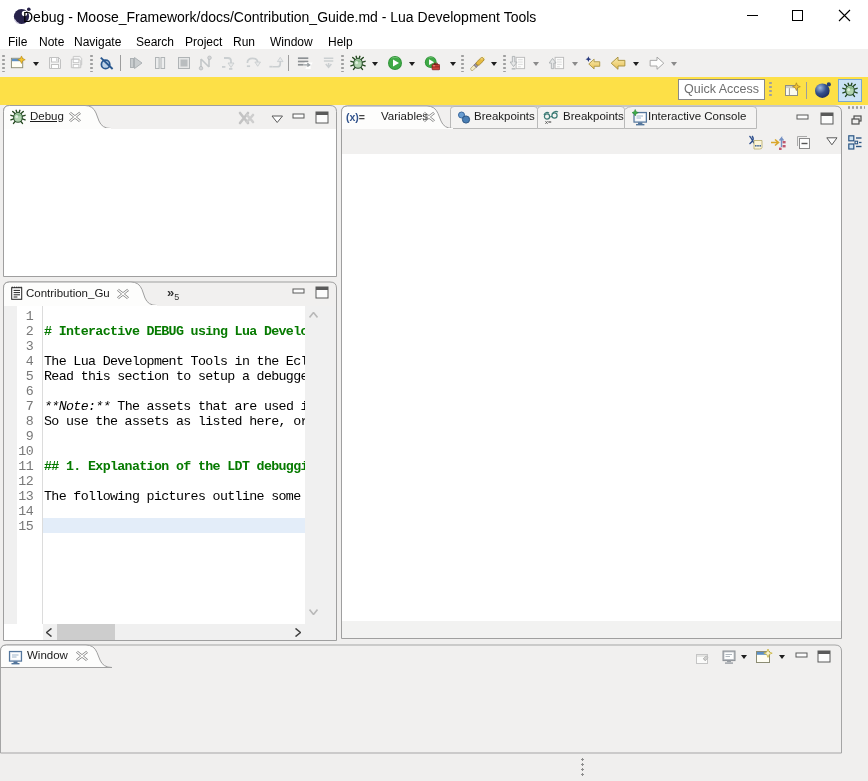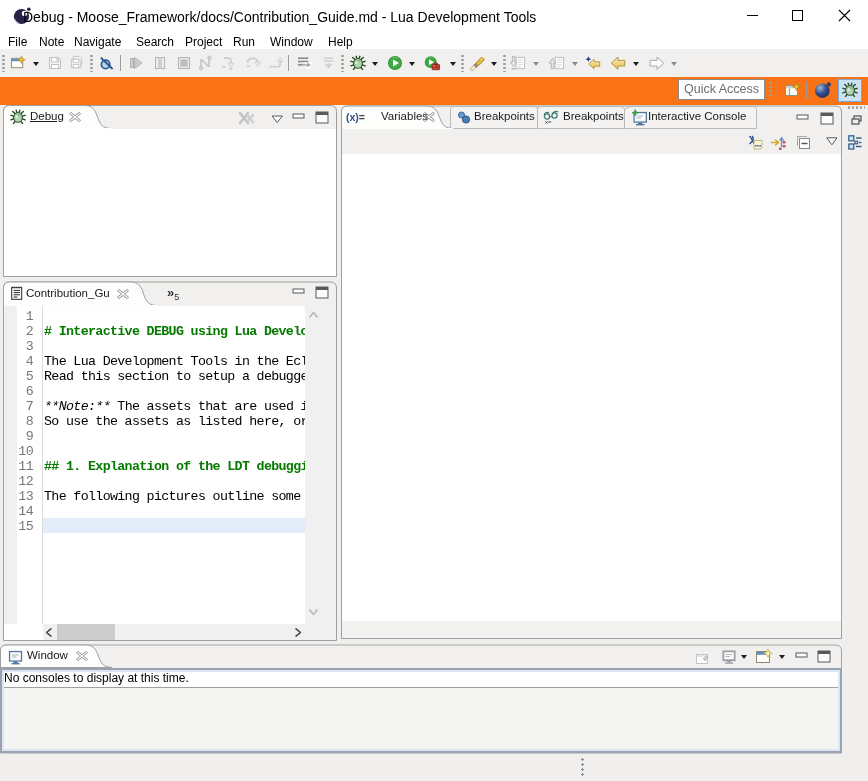--- a/index.html
+++ b/index.html
@@ -4,21 +4,21 @@
 <style>
 * { margin:0; padding:0; box-sizing:border-box; }
 html,body { width:868px; height:781px; overflow:hidden; background:#f0efee;
   font-family:"Liberation Sans", sans-serif; }
 .abs { position:absolute; }
 #titlebar { position:absolute; left:0; top:0; width:868px; height:31px; background:#ffffff; }
 #titletext { position:absolute; left:23px; top:9px; font-size:14px; color:#000; white-space:nowrap; }
 #menubar { position:absolute; left:0; top:31px; width:868px; height:18px; background:#ffffff; font-size:12px; color:#000;text-align:right; }
 #menubar span { position:absolute; top:4px; }
 #toolbar { position:absolute; left:0; top:49px; width:868px; height:28px; background:#f1f0ef; }
-#row2 { position:absolute; left:0; top:77px; width:868px; height:28px; background:#f97316; }
+#row2 { position:absolute; left:0; top:77px; width:868px; height:28px; background:#fde047; }
 .grip { position:absolute; width:3px; top:5px; height:18px;
   background-image:radial-gradient(circle, #9e9e9e 1.1px, rgba(0,0,0,0) 1.2px);
   background-size:3px 4px; background-repeat:repeat-y; }
 .tsep { position:absolute; top:5.5px; width:1px; height:16px; background:#9d9d9d; }
 .dd { position:absolute; width:0; height:0; border-left:3.5px solid transparent; border-right:3.5px solid transparent; border-top:4.5px solid #1e1e1e; top:12.5px; }
 .ddg { border-top-color:#8a8a8a; }
 .ic { position:absolute; top:5.5px; width:16px; height:16px; }
 #qa { position:absolute; left:678px; top:2px; width:87px; height:21px; background:#fff; border:1px solid #8a8a8a; font-size:12.5px; color:#6e6e6e; padding:2px 0 0 5px; }
 .tabtext { font-size:11.5px; color:#1a1a1a; white-space:nowrap; position:absolute; }
 .panel { position:absolute; }
@@ -588,18 +588,15 @@
   </svg>
   <div class="dd" style="left:779px;top:11px"></div>
   <svg class="abs" style="left:795px;top:8px" width="14" height="11" viewBox="0 0 14 11">
       <rect x="1" y="1" width="11" height="4" fill="#fcfcfc" stroke="#5a5a5a"></rect>
     </svg>
   <svg class="abs" style="left:817px;top:6px" width="15" height="14" viewBox="0 0 15 14">
       <rect x="1" y="1" width="12" height="11" fill="#fcfcfc" stroke="#5a5a5a"></rect>
       <rect x="1" y="1" width="12" height="3" fill="#5a5a5a"></rect>
     </svg>
 
-  <div class="abs" style="left:0px;top:24px;width:842px;height:85px;background:#f4f4f2;border:2px solid #9aa2b0;box-shadow:inset 0 0 0 2px #dbe5f4;">
-    <div class="abs" style="left:2px;top:2px;width:834px;height:16px;background:#fff;border-bottom:1px solid #a0a0a0;font-size:12px;color:#000;padding:0 0 0 0px;line-height:12.5px;">No consoles to display at this time.</div>
-  </div>
 </div>
 
 <div class="abs" style="left:581px;top:757px;width:3px;height:21px;background-image:radial-gradient(circle,#8e8e8e 1.1px,rgba(0,0,0,0) 1.2px);background-size:3px 5px;background-repeat:repeat-y;"></div>
 
 </body></html>

